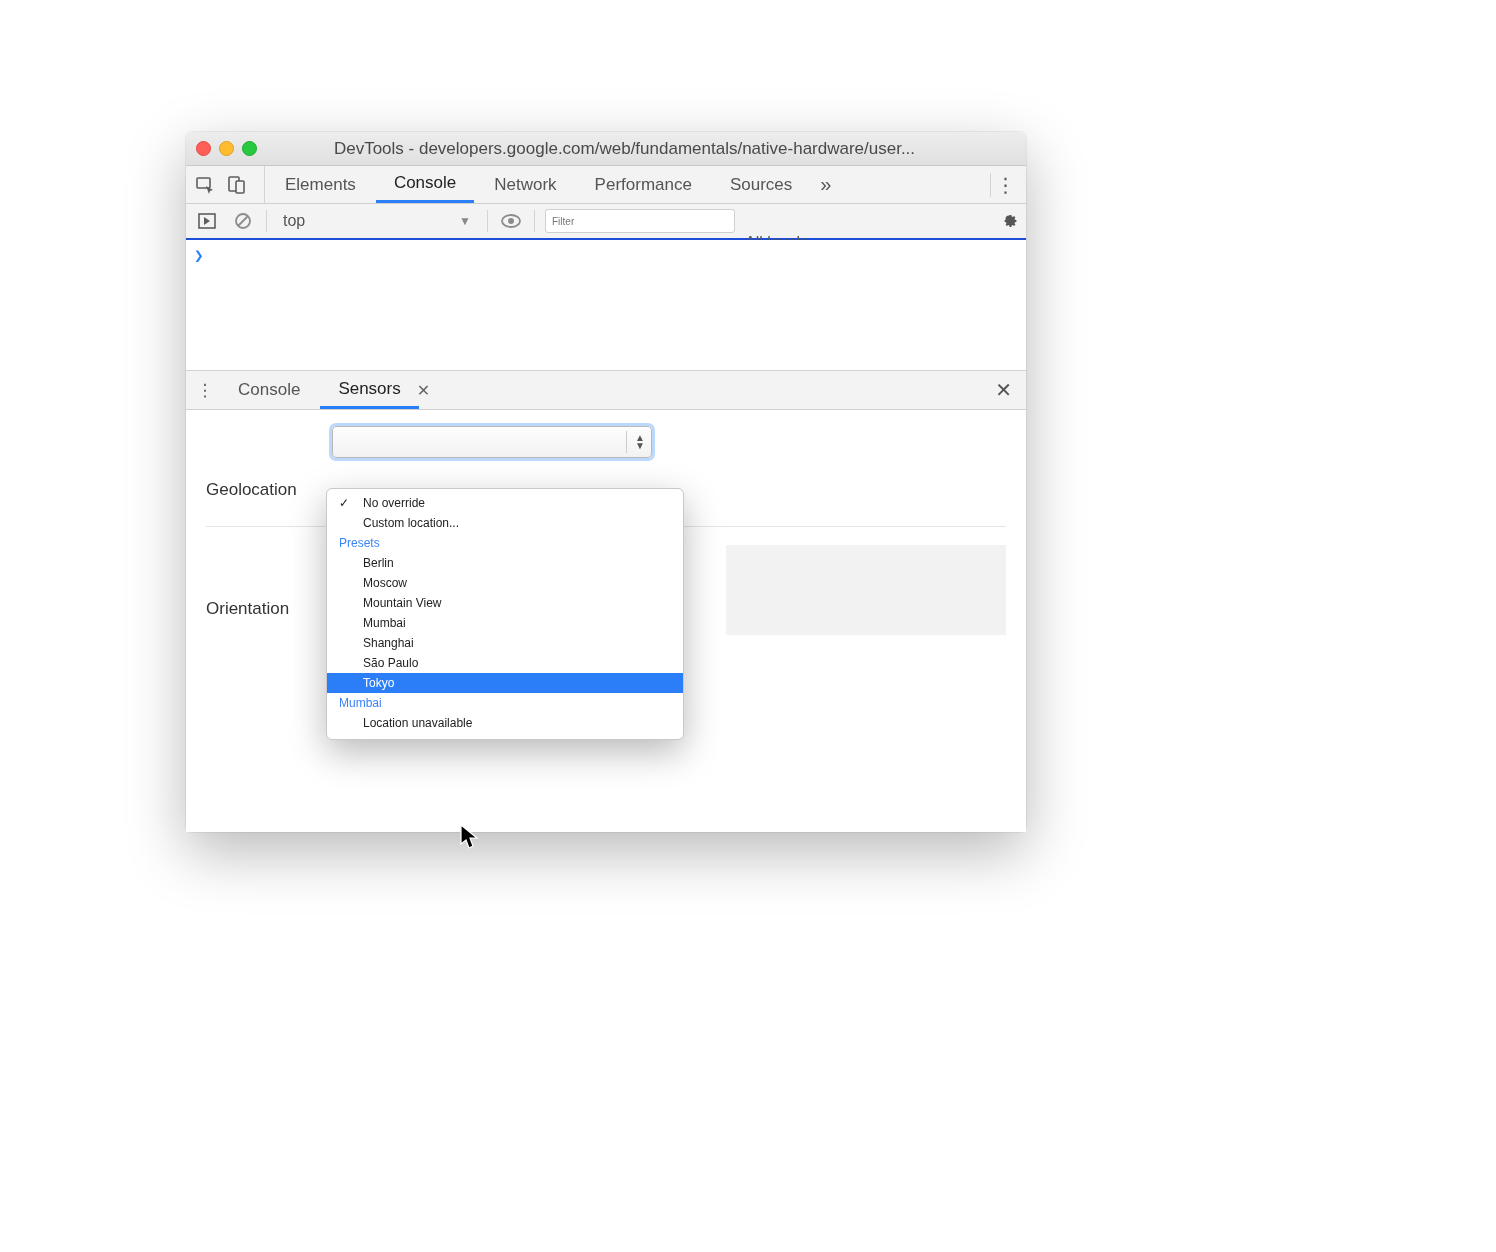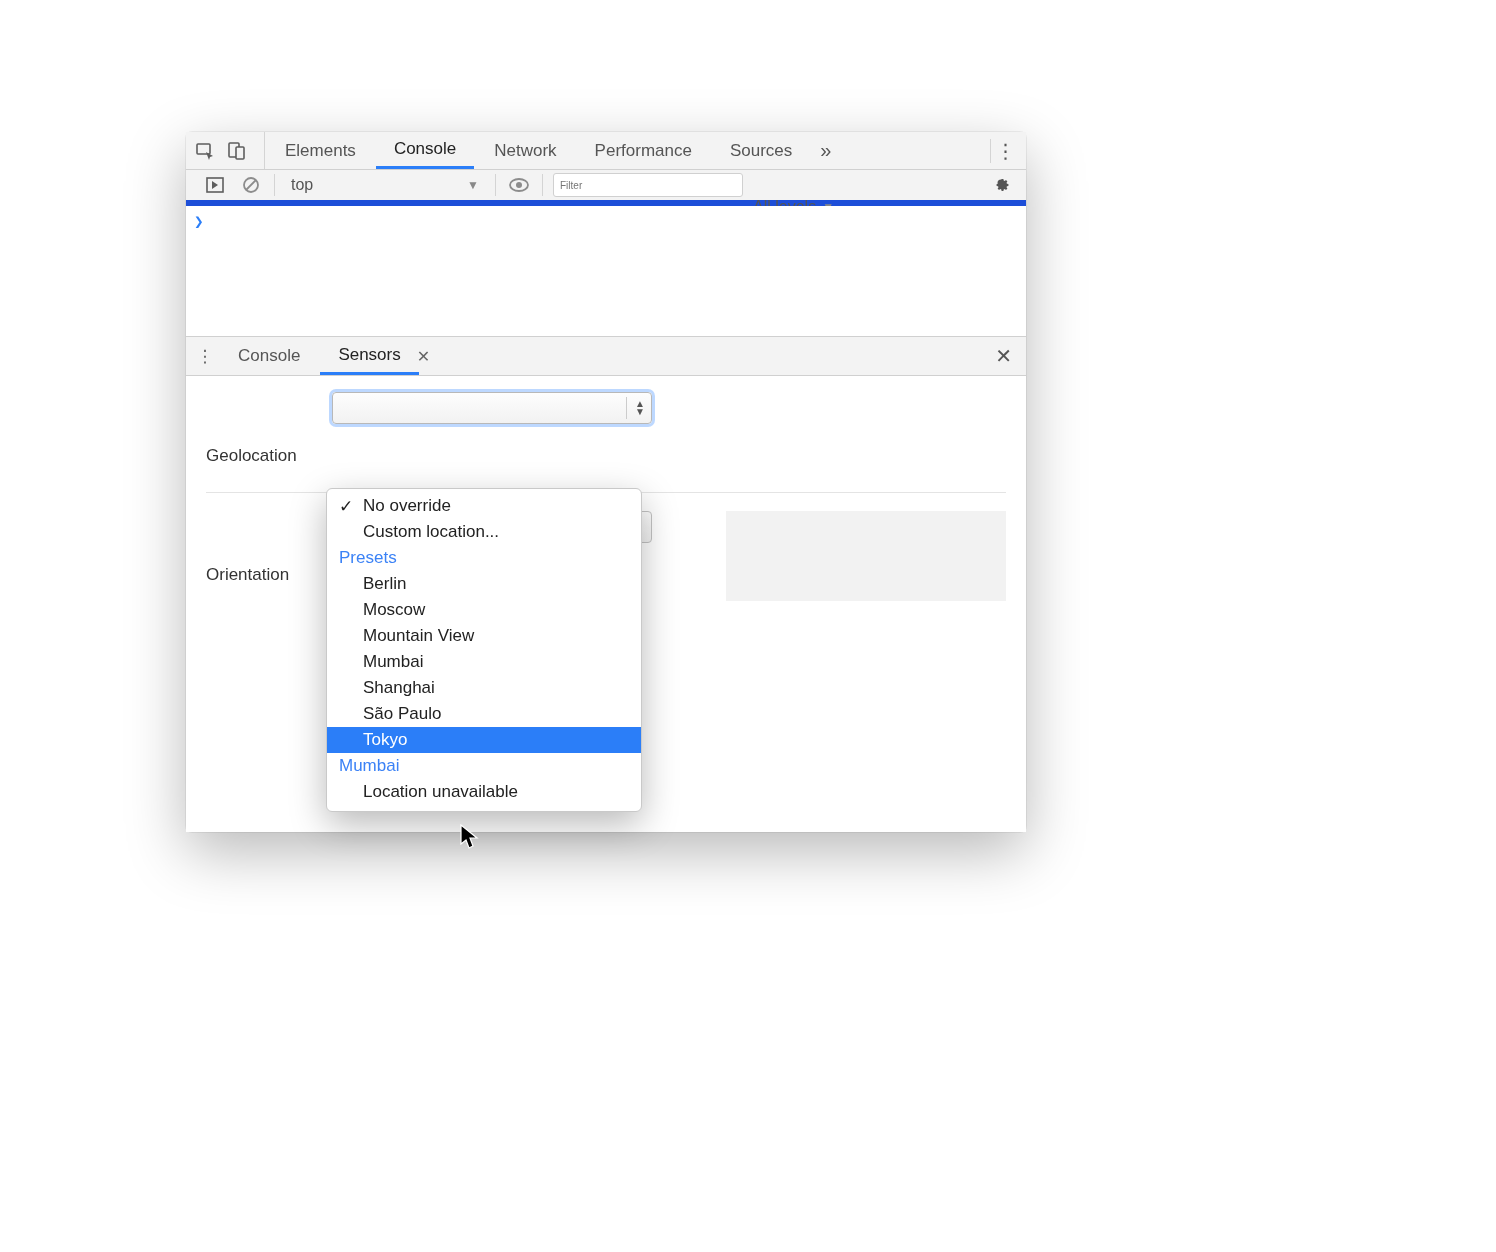--- a/index.html
+++ b/index.html
@@ -54,22 +54,22 @@
   .tb-left { display:flex; align-items:center; gap:6px; padding-right:14px; border-right:1px solid #d4d4d4; height:100%;}
   .icon-btn { width:26px; height:26px; display:flex; align-items:center; justify-content:center; color:#5e5e5e; cursor:pointer;}
   .tab { padding: 0 18px; height:100%; display:flex; align-items:center; cursor:pointer; color:#555;}
   .tab.active { color:#222; border-bottom: 3px solid #2b7ef8; }
   .chev-more { padding:0 8px; font-size:20px; color:#555; cursor:pointer;}
   .tb-right { margin-left:auto; display:flex; align-items:center; gap:4px;}
   .kebab { width:30px; display:flex; align-items:center; justify-content:center; color:#555; cursor:pointer; font-size:20px; border-left:1px solid #d4d4d4; height:100%;}
   .toolbar2 {
     height: 36px;
     background: #f3f3f3;
-    border-bottom: 6px solid #1d4ed8;
-    display:flex; align-items:center; padding:0 16px; gap:10px;
+    border-bottom: 2px solid #1d4ed8;
+    display:flex; align-items:center; padding:0 8px; gap:10px;
     font-size:16px; color:#555;justify-content:space-between;
   }
   .ctx-select { display:flex; align-items:center; gap:6px; min-width:200px; padding:2px 6px; cursor:pointer;}
   .ctx-select .tri { margin-left:auto; font-size:12px; color:#888;}
   .sep { width:1px; height:22px; background:#d4d4d4;}
   .filter-input { background:#fff; border:1px solid #d0d0d0; border-radius:3px; height:24px; width:190px; padding:0 6px; font-size:10px; color:#999;}
   .levels { display:flex; align-items:center; gap:6px; cursor:pointer;margin-top:44px;}
   .gear { margin-left:auto; cursor:pointer; font-size:18px; color:#555;}
   .console-body { flex:0 0 auto; height:130px; background:#fff; padding:6px 8px; font-family: Menlo, monospace; font-size:16px; color:#2b7ef8;}
   .prompt { color:#2b7ef8;}
@@ -99,42 +99,50 @@
   .hr { height:1px; background:#e4e4e4; margin:26px 0 18px;}
   .orient-preview { margin-left:auto; width:280px; height:90px; background:#f2f2f2;}
   .orient-select {
     width:320px; height:32px; border:1px solid #c4c4c4; border-radius:4px;
     background:linear-gradient(#fdfdfd,#f2f2f2);
     display:flex; align-items:center; padding:0 8px; cursor:pointer; position:relative;
   }
   .dropdown {
     position:absolute;
     left:294px; top:488px;
-    width:316px;
+    width:358px;
     background:#fff;
     border:1px solid #c9c9c9;
     border-radius:6px;
     box-shadow:0 12px 36px rgba(0,0,0,0.28);
     padding:4px 0 6px;
-    font-size:17px;
+    font-size:12px;
     z-index:10;
   }
   .dd-item { padding:3px 12px 3px 36px; position:relative; cursor:pointer; color:#222;}
   .dd-item.sel::before { content:"✓"; position:absolute; left:12px; top:3px; color:#222;}
   .dd-item.hover { background:#2b7ef8; color:#fff;}
   .dd-group { padding:3px 12px; color:#3b82f6; cursor:default;}
   .cursor-img {
     position:absolute; left:460px; top:824px; z-index:20;
   }
 </style>
 </head>
 <body>
 
 <div class="window">
 
+  <div class="titlebar">
+    <div class="traffic">
+      <div class="dot red"></div>
+      <div class="dot yellow"></div>
+      <div class="dot green"></div>
+    </div>
+    <div class="title-text">DevTools - developers.google.com/web/fundamentals/native-hardware/user...</div>
+  </div>
 
   <div class="tabbar">
     <div class="tb-left">
       <div class="icon-btn">
         <svg width="20" height="20" viewBox="0 0 20 20" fill="none" stroke="#5e5e5e" stroke-width="1.6">
           <rect x="2" y="3" width="13" height="10" rx="1"></rect>
           <path d="M11 11 L18 15 L15 16 L14 19 Z" fill="#5e5e5e" stroke="none"></path>
         </svg>
       </div>
       <div class="icon-btn">

